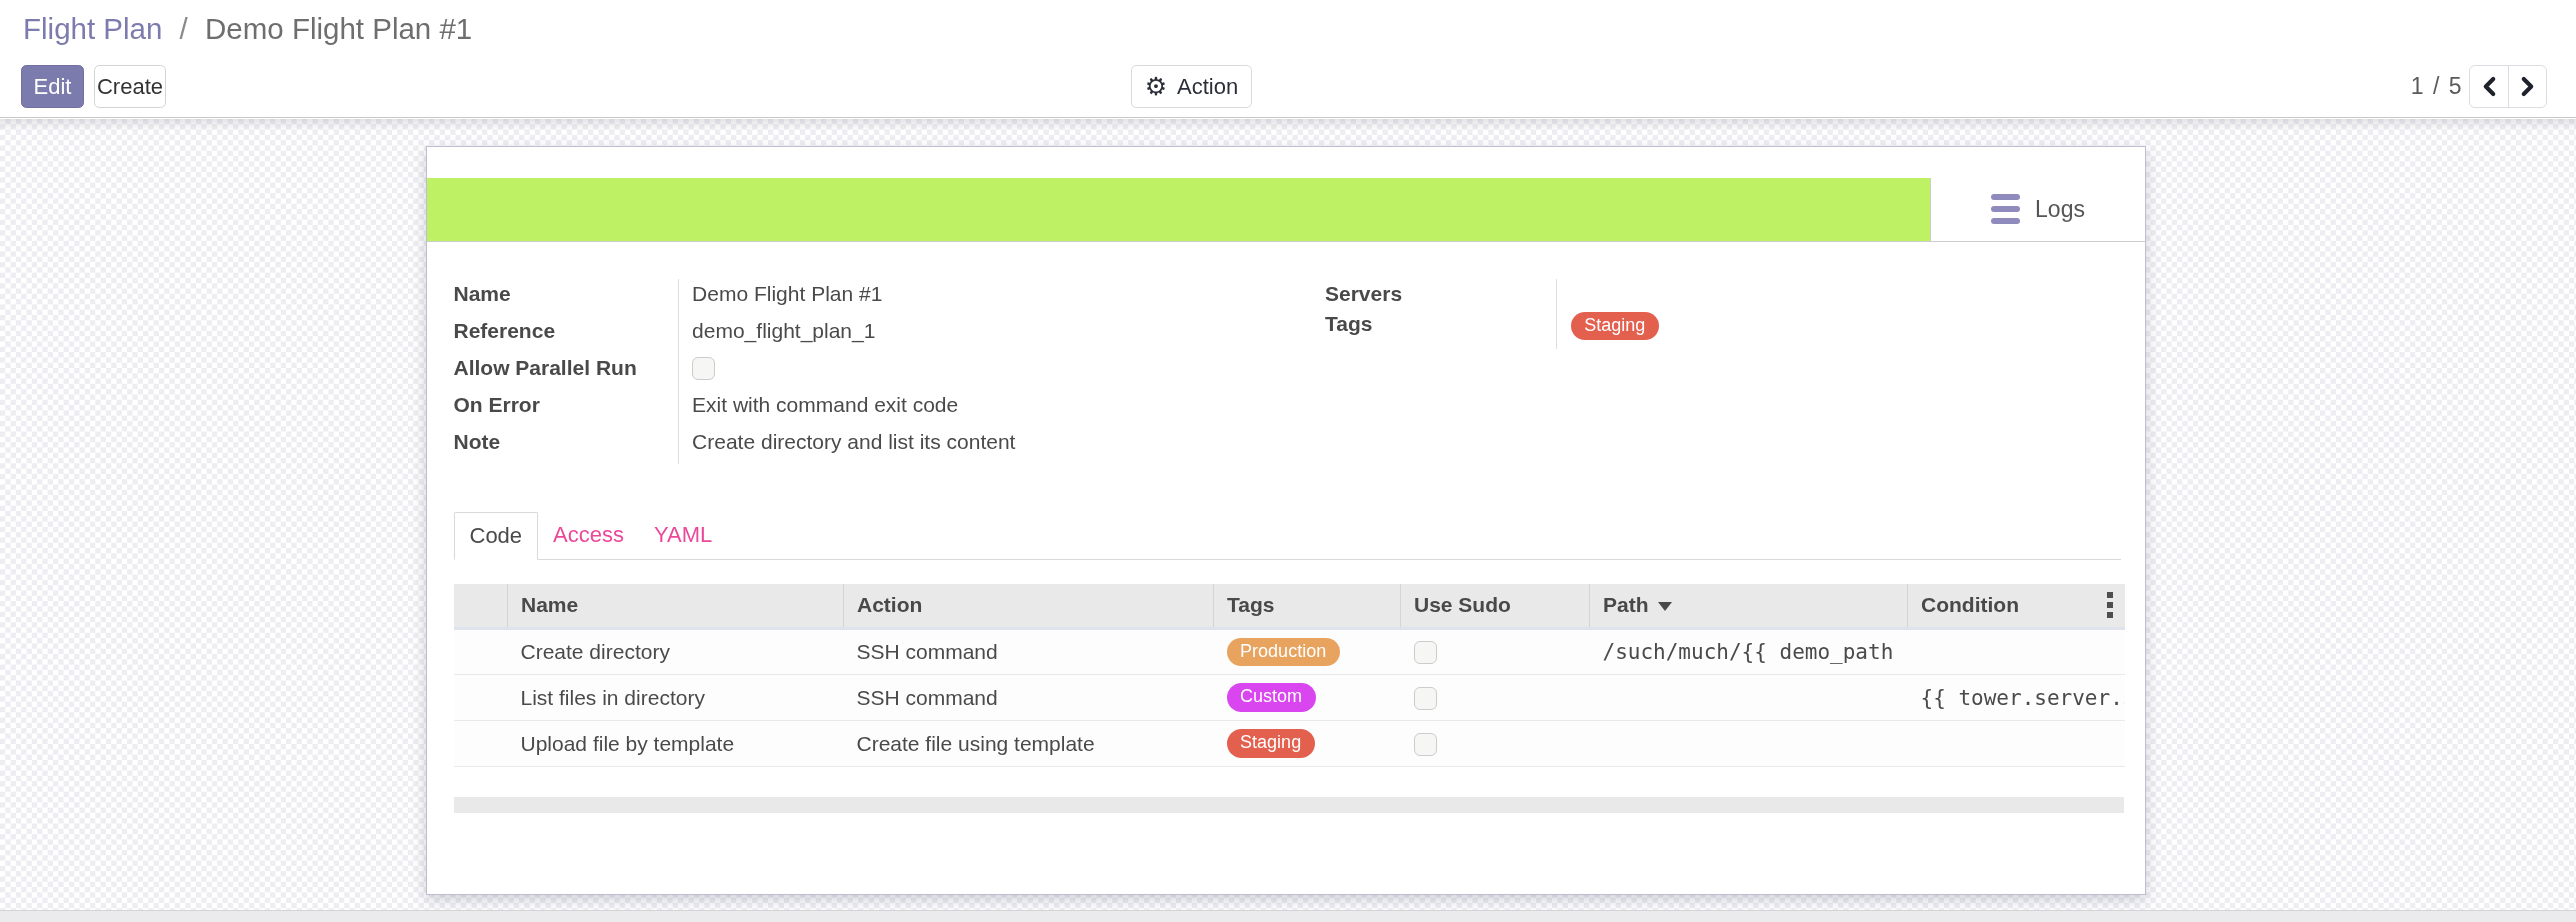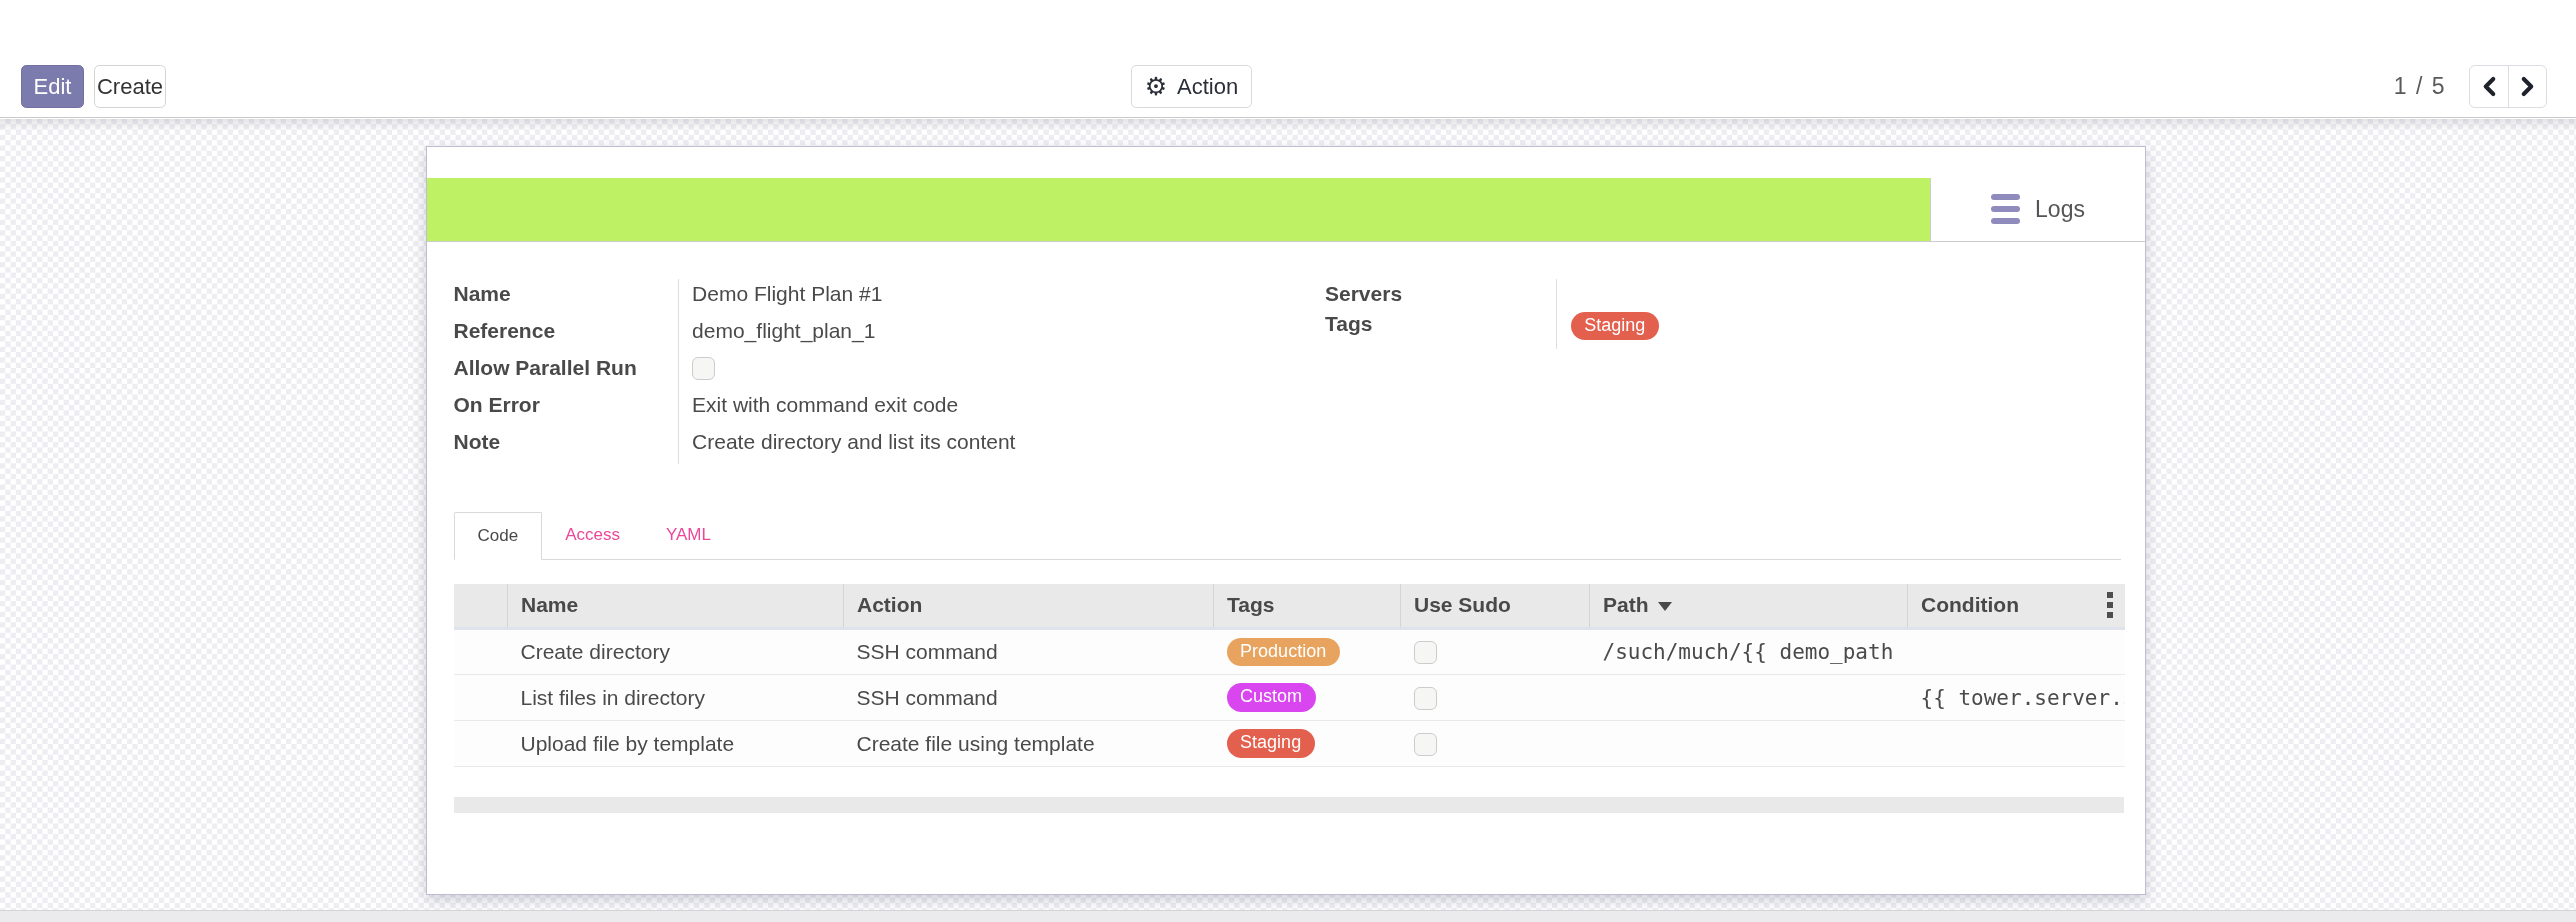--- a/index.html
+++ b/index.html
@@ -24,21 +24,21 @@
   .btn {
     position: absolute; top: 65px; height: 43px;
     display: flex; align-items: center; justify-content: center;
     font-size: 22px; border-radius: 5.3px; cursor: pointer; white-space: nowrap;
   }
   .btn-edit   { left: 21px;  width: 63px;  background: #7c7bad; border: 1.5px solid #73709f; color: #fff; }
   .btn-create { left: 94px; width: 72px; background: #fff; border: 1.5px solid #d4d4d4; color: #333; }
   .btn-action { left: 1131px; width: 121px; background: #fff; border: 1.5px solid #d9d9de; color: #2b2f37; gap: 9.8px; }
   .gear-icon { font-size: 25px; line-height: 1; color: #2b2f37; }
 
-  .pager { position: absolute; top: 65px; right: 29px; display: flex; align-items: center; gap: 23px; }
+  .pager { position: absolute; top: 65px; right: 29px; display: flex; align-items: center; gap: 6px; }
   .pager-count { font-size: 23px; color: #5a5a5a; letter-spacing: 1.5px; }
   .pager-nav { display: flex; height: 43px; border: 1.5px solid #dcdce2; border-radius: 6px; overflow: hidden; background: #fff; }
   .pager-btn { width: 38px; display: flex; align-items: center; justify-content: center; cursor: pointer; }
   .pager-btn + .pager-btn { border-left: 1.5px solid #dcdce2; }
 
   
   .content {
     position: absolute; left: 0; top: 119px; width: 2576px; height: 803px;
     background-color: #fff;
     background-image:
@@ -92,22 +92,22 @@
     display: inline-block; padding: 3px 13.6px 5.3px; border-radius: 19.7px;
     color: #fff; font-size: 18px; font-weight: 500; line-height: 1.15; white-space: nowrap;
   }
 
   
   .notebook {
     position: absolute; left: 26.5px; top: 365px; width: 1667px; height: 48px;
     display: flex; align-items: flex-end; border-bottom: 1.5px solid #d9d9d9;
   }
   .tab {
-    height: 48px; display: flex; align-items: center; padding: 0 23px;
-    font-size: 17px; cursor: pointer; white-space: nowrap;
+    height: 48px; display: flex; align-items: center; padding: 0 15px;
+    font-size: 22px; cursor: pointer; white-space: nowrap;
   }
   .tab-active {
     background: #fff; border: 1.5px solid #d9d9d9; border-bottom: 1.5px solid #fff;
     margin-bottom: -1.5px; color: #494949; border-radius: 1.5px 1.5px 0 0;
   }
   .tab-inactive { color: #ec4899; }
 
   
   .steps-table {
     position: absolute; left: 26.5px; top: 437px; width: 1670px;
@@ -142,20 +142,25 @@
     position: absolute; left: 0; top: 910px; width: 2576px; height: 12px;
     background: #ebebee; border-top: 1.5px solid #d4d4d4; cursor: pointer;
   }
 </style>
 </head>
 <body>
 
 <div class="page">
 
   <div class="top-header">
+    <div class="breadcrumb">
+      <span class="bc-link">Flight Plan</span>
+      <span class="bc-sep">/</span>
+      <span class="bc-current">Demo Flight Plan #1</span>
+    </div>
 
     <div class="btn btn-edit">Edit</div>
     <div class="btn btn-create">Create</div>
 
     <div class="btn btn-action">
       <span class="gear-icon">⚙</span>
       <span>Action</span>
     </div>
 
     <div class="pager">

